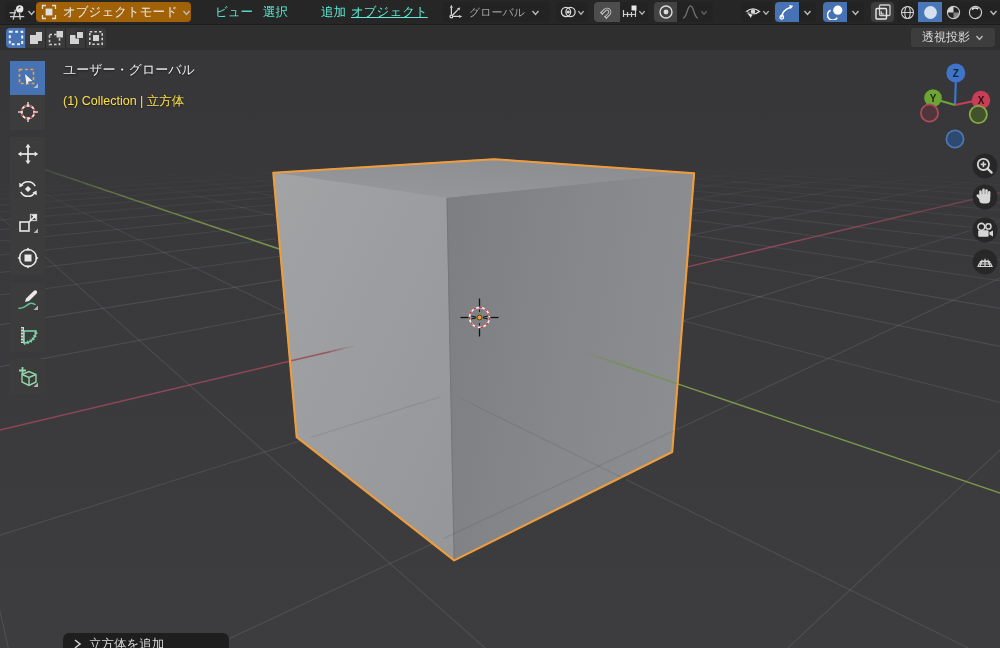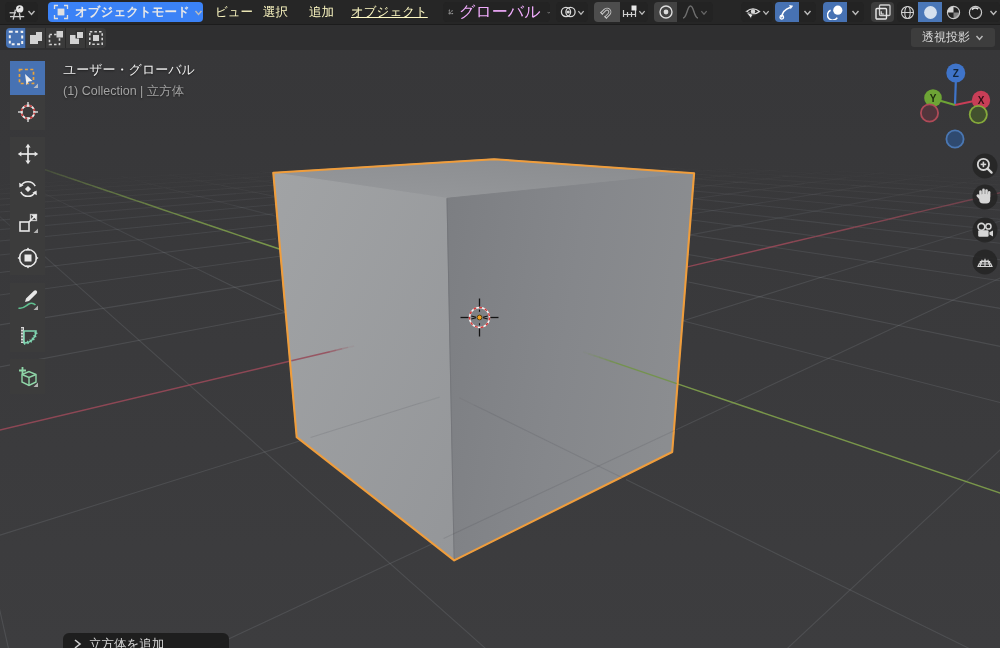--- a/index.html
+++ b/index.html
@@ -1,19 +1,19 @@
 <!DOCTYPE html>
 <html><head><meta charset="utf-8"><style>
 *{margin:0;padding:0;box-sizing:border-box}
 html,body{width:1000px;height:648px;overflow:hidden;background:#3b3b3d;font-family:"Liberation Sans",sans-serif;}
 .abs{position:absolute}
 #header{position:absolute;left:0;top:0;width:1000px;height:24px;background:#262626;}
 #row2{position:absolute;left:0;top:24px;width:1000px;height:26px;background:#2f2f30;border-top:1px solid #1c1c1c;}
 #vp{position:absolute;left:0;top:48px;width:1000px;height:600px;background:linear-gradient(#373739,#3d3d3f);}
-.menu{position:absolute;top:0;height:24px;line-height:24px;color:#fef9c3;font-size:12.5px;white-space:nowrap;}
+.menu{position:absolute;top:0;height:24px;line-height:24px;color:#5eead4;font-size:12.5px;white-space:nowrap;}
 .hbtn{position:absolute;top:2px;height:20px;border-radius:4px;background:#232323;display:flex;align-items:center;white-space:nowrap;}
 svg{display:block}
 </style></head><body>
 <div id="vp"></div>
 <svg class="abs" style="left:0;top:0" width="1000" height="648" viewBox="0 0 1000 648">
 <defs>
 <linearGradient id="gt" x1="0" y1="1" x2="1" y2="0">
         <stop offset="0" stop-color="#97999c"></stop>
         <stop offset="1" stop-color="#898b8e"></stop>
       </linearGradient>
@@ -282,21 +282,21 @@
   </svg>
 <svg class="abs" style="left:972px;top:249px" width="26" height="26" viewBox="0 0 26 26">
     <circle cx="13" cy="13" r="12.5" fill="#252525" fill-opacity="0.85"></circle>
     <g stroke="#d6d6d6" stroke-width="1.2" fill="none">
 <path d="M6,17.5 a7.5,9 0 0 1 14,0 Z"></path>
 <path d="M8,17.5 L10.2,10.8 M13,17.5 L13,9.8 M18,17.5 L15.8,10.8"></path>
 <path d="M6.8,15 L19.2,15 M7.8,12.6 L18.2,12.6"></path>
     </g>
   </svg>
 <div class="abs" style="left:63px;top:61px;font-size:13px;color:#f2f2f2;text-shadow:0 1px 2px rgba(0,0,0,0.55)">ユーザー・グローバル</div>
-<div class="abs" style="left:63px;top:83px;font-size:12.5px;color:#a3a3a3;text-shadow:0 1px 2px rgba(0,0,0,0.5)">(1) Collection | 立方体</div>
+<div class="abs" style="left:63px;top:93px;font-size:12.5px;color:#fde047;text-shadow:0 1px 2px rgba(0,0,0,0.5)">(1) Collection | 立方体</div>
 <div class="abs" style="left:63px;top:625px;width:166px;height:22px;background:rgba(28,28,28,0.93);border-radius:6px 6px 0 0;display:flex;align-items:center;margin-top:8px;">
 <svg width="9" height="10" viewBox="0 0 9 10" style="margin-left:10px">
       <path d="M2,1 L7,5 L2,9" stroke="#d0d0d0" stroke-width="1.6" fill="none"></path>
     </svg>
 <span style="font-size:12.5px;color:#d6d6d6;margin-left:7px">立方体を追加</span>
 </div>
 <div id="header"></div>
 <div class="hbtn" style="left:5px;width:33px;padding-left:4px;">
 <svg width="17" height="16" viewBox="0 0 17 16">
 <g stroke="#cfcfcf" stroke-width="1.3" fill="none">
@@ -305,51 +305,51 @@
 <line x1="6.4" y1="5.6" x2="4.2" y2="15.6"></line>
 <line x1="10.4" y1="9.2" x2="11.4" y2="15.6"></line>
 </g>
 <circle cx="10.7" cy="4.9" r="3.7" fill="#e6e6e6"></circle>
 <line x1="9.5" y1="4.4" x2="11.2" y2="2.9" stroke="#2a2a2a" stroke-width="1.1"></line>
 </svg>
 <svg width="9" height="9" viewBox="0 0 9 9" style="margin-left:1px">
       <path d="M1.5,3 L4.5,6.5 L7.5,3" stroke="#bbb" stroke-width="1.4" fill="none"></path>
     </svg>
 </div>
-<div class="hbtn" style="left:48px;width:155px;padding-left:5px;background:#3b82f6;font-weight:bold;">
+<div class="hbtn" style="left:36px;width:155px;padding-left:5px;background:#a16207;">
 <svg width="16" height="16" viewBox="0 0 16 16">
 <g stroke="#e0e0e0" stroke-width="1.3" fill="none">
 <path d="M1.5,5 L1.5,1.5 L5,1.5 M11,1.5 L14.5,1.5 L14.5,5 M14.5,11 L14.5,14.5 L11,14.5 M5,14.5 L1.5,14.5 L1.5,11"></path>
 </g>
 <rect x="4.6" y="4.6" width="6.8" height="6.8" fill="#e0e0e0"></rect>
 </svg>
 <span style="font-size:12.5px;color:#e8e8e8;margin-left:6px">オブジェクトモード</span>
 <svg width="9" height="9" viewBox="0 0 9 9" style="margin-left:4px">
       <path d="M1.5,3 L4.5,6.5 L7.5,3" stroke="#bbb" stroke-width="1.4" fill="none"></path>
     </svg>
 </div>
 <div class="menu" style="left:215px;">ビュー</div>
 <div class="menu" style="left:263px;">選択</div>
-<div class="menu" style="left:309px;font-family:Liberation Serif, serif;">追加</div>
+<div class="menu" style="left:321px;font-family:Liberation Serif, serif;">追加</div>
 <div class="menu" style="left:351px;text-decoration:underline;">オブジェクト</div>
 <div class="hbtn" style="left:443px;width:107px;padding-left:5px;">
 <svg width="16" height="16" viewBox="0 0 16 16">
       <g stroke="#d5d5d5" stroke-width="1.25" fill="none">
 <circle cx="3.4" cy="12.4" r="1.4"></circle>
 <line x1="3.4" y1="10.9" x2="3.4" y2="3.4"></line>
 <line x1="4.9" y1="12.4" x2="11.6" y2="12.4"></line>
 <line x1="4.5" y1="11.2" x2="10.2" y2="5.4"></line>
 </g>
       <g fill="#d5d5d5">
 <path d="M3.4,0.8 L1.9,3.8 L4.9,3.8 Z"></path>
 <path d="M14.2,12.4 L11.2,10.9 L11.2,13.9 Z"></path>
 <path d="M12.2,3.4 L9.0,4.2 L11.4,6.6 Z"></path>
 </g>
     </svg>
-<span style="font-size:16px;color:#f0abfc;margin-left:5px">グローバル</span>
+<span style="font-size:11px;color:#a3a3a3;margin-left:5px">グローバル</span>
 <svg width="9" height="9" viewBox="0 0 9 9" style="margin-left:6px">
       <path d="M1.5,3 L4.5,6.5 L7.5,3" stroke="#bbb" stroke-width="1.4" fill="none"></path>
     </svg>
 </div>
 <div class="hbtn" style="left:556px;width:32px;padding-left:3px;">
 <svg width="18" height="16" viewBox="0 0 18 16">
 <circle cx="7" cy="8" r="4.6" fill="none" stroke="#d8d8d8" stroke-width="1.3"></circle>
 <circle cx="11.5" cy="8" r="4.6" fill="none" stroke="#d8d8d8" stroke-width="1.3"></circle>
 <circle cx="9.2" cy="8" r="1.6" fill="#d8d8d8"></circle>
 </svg>

